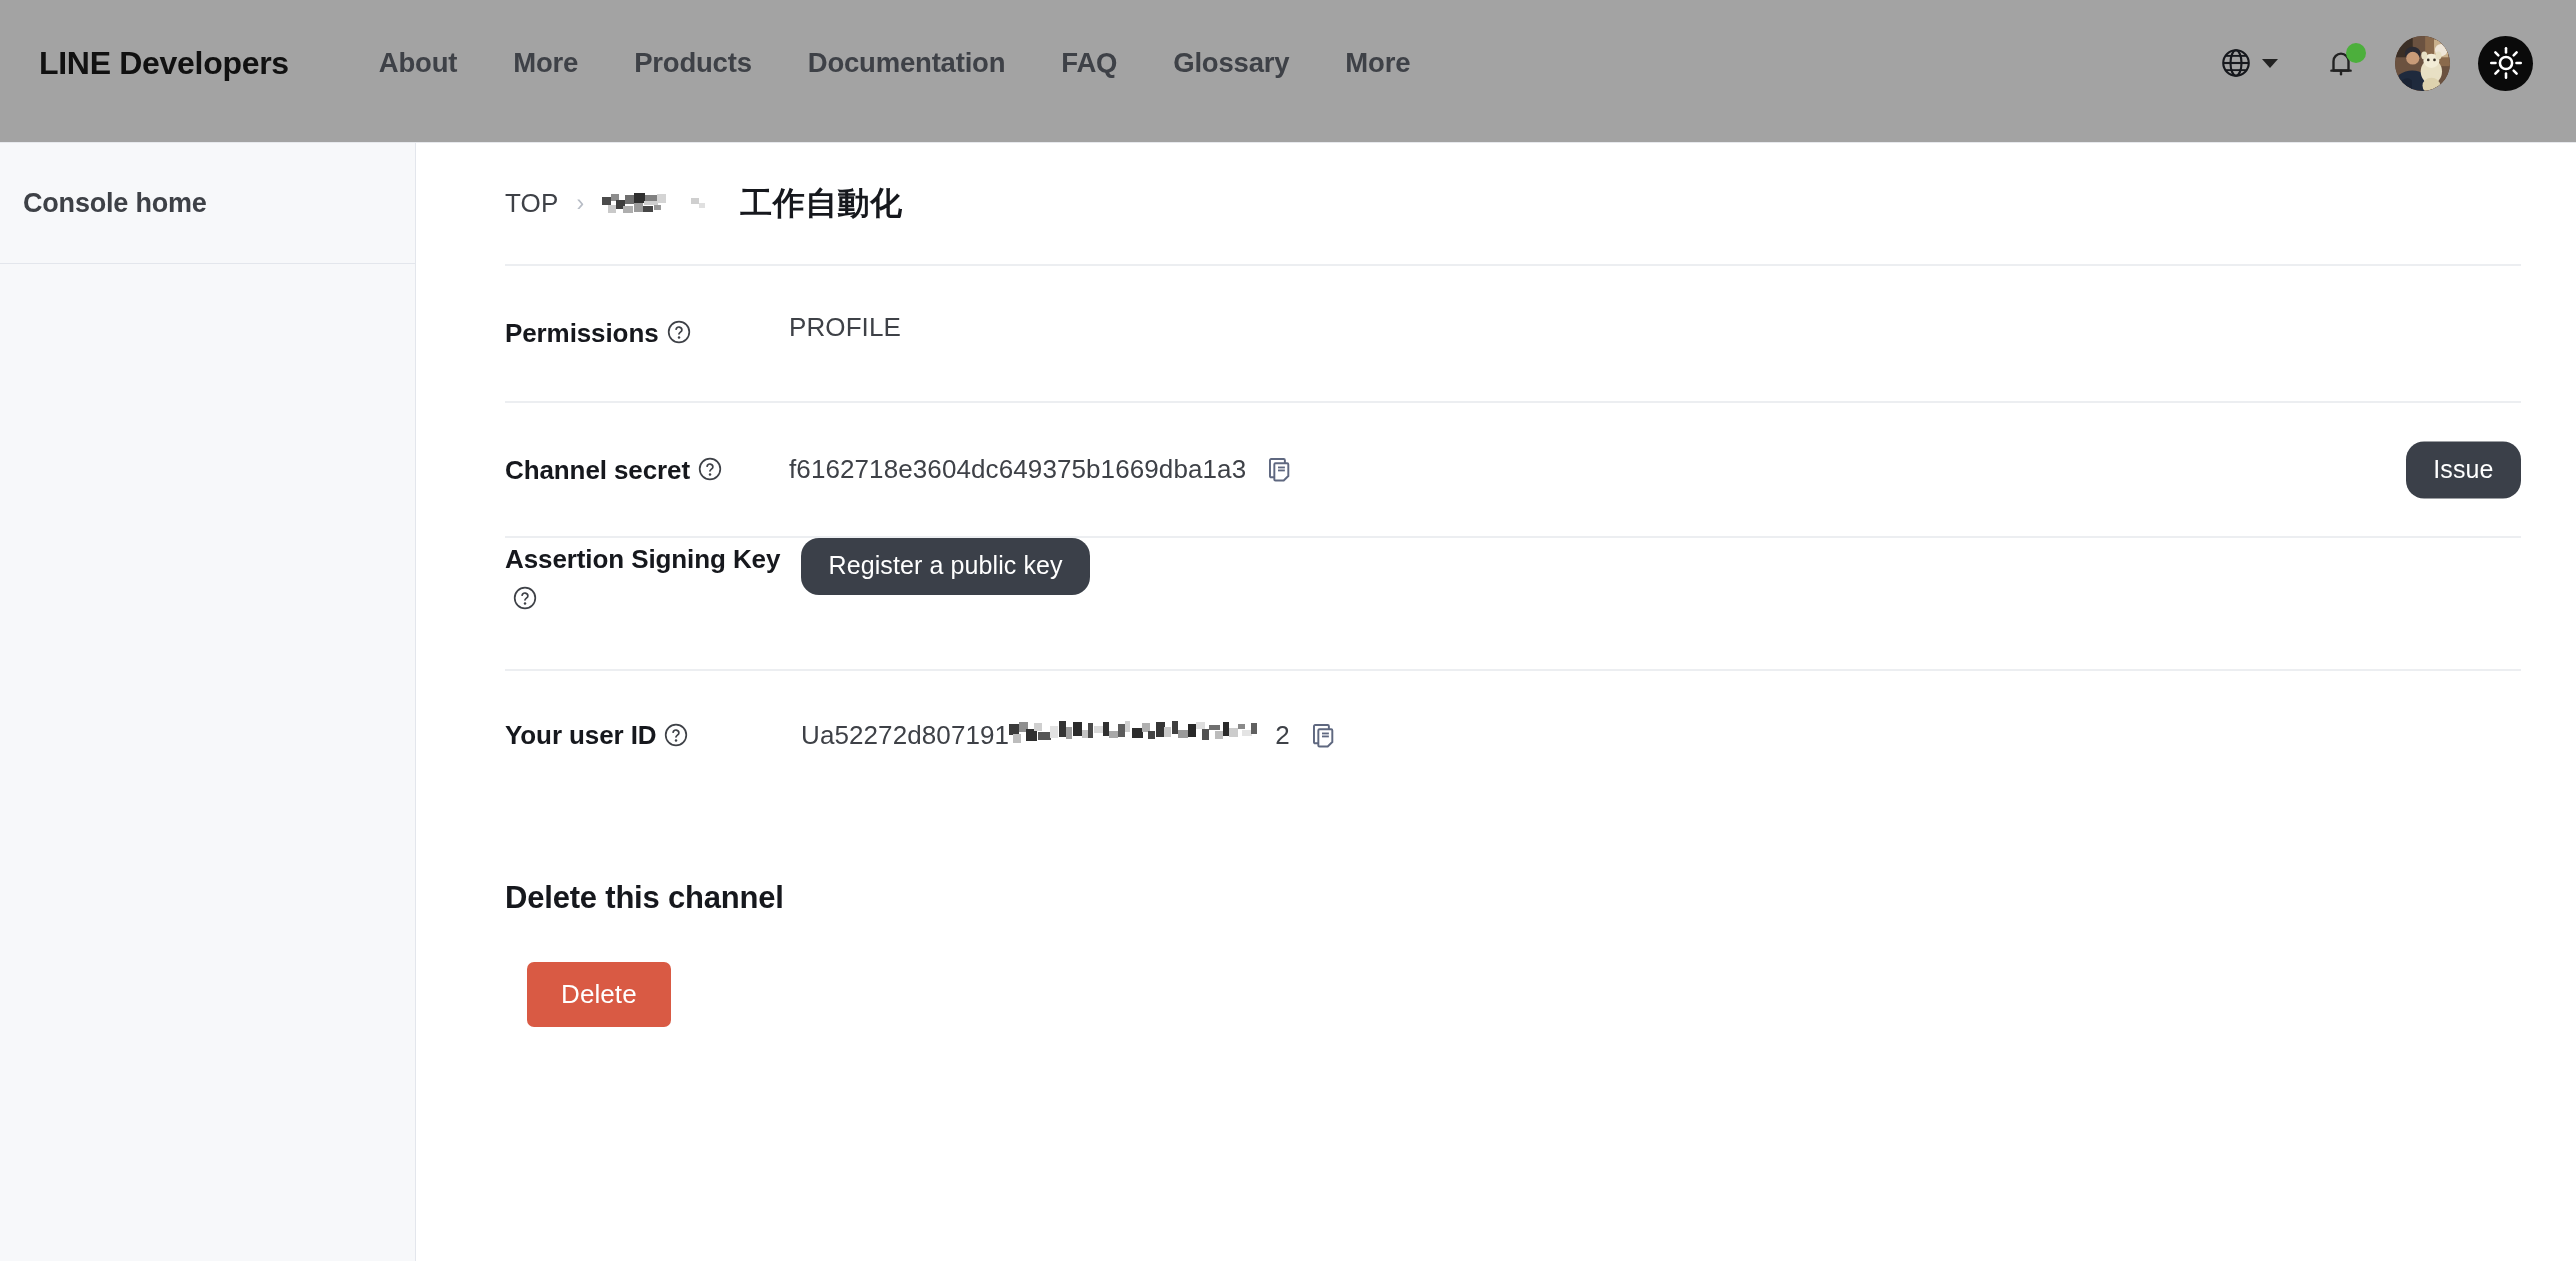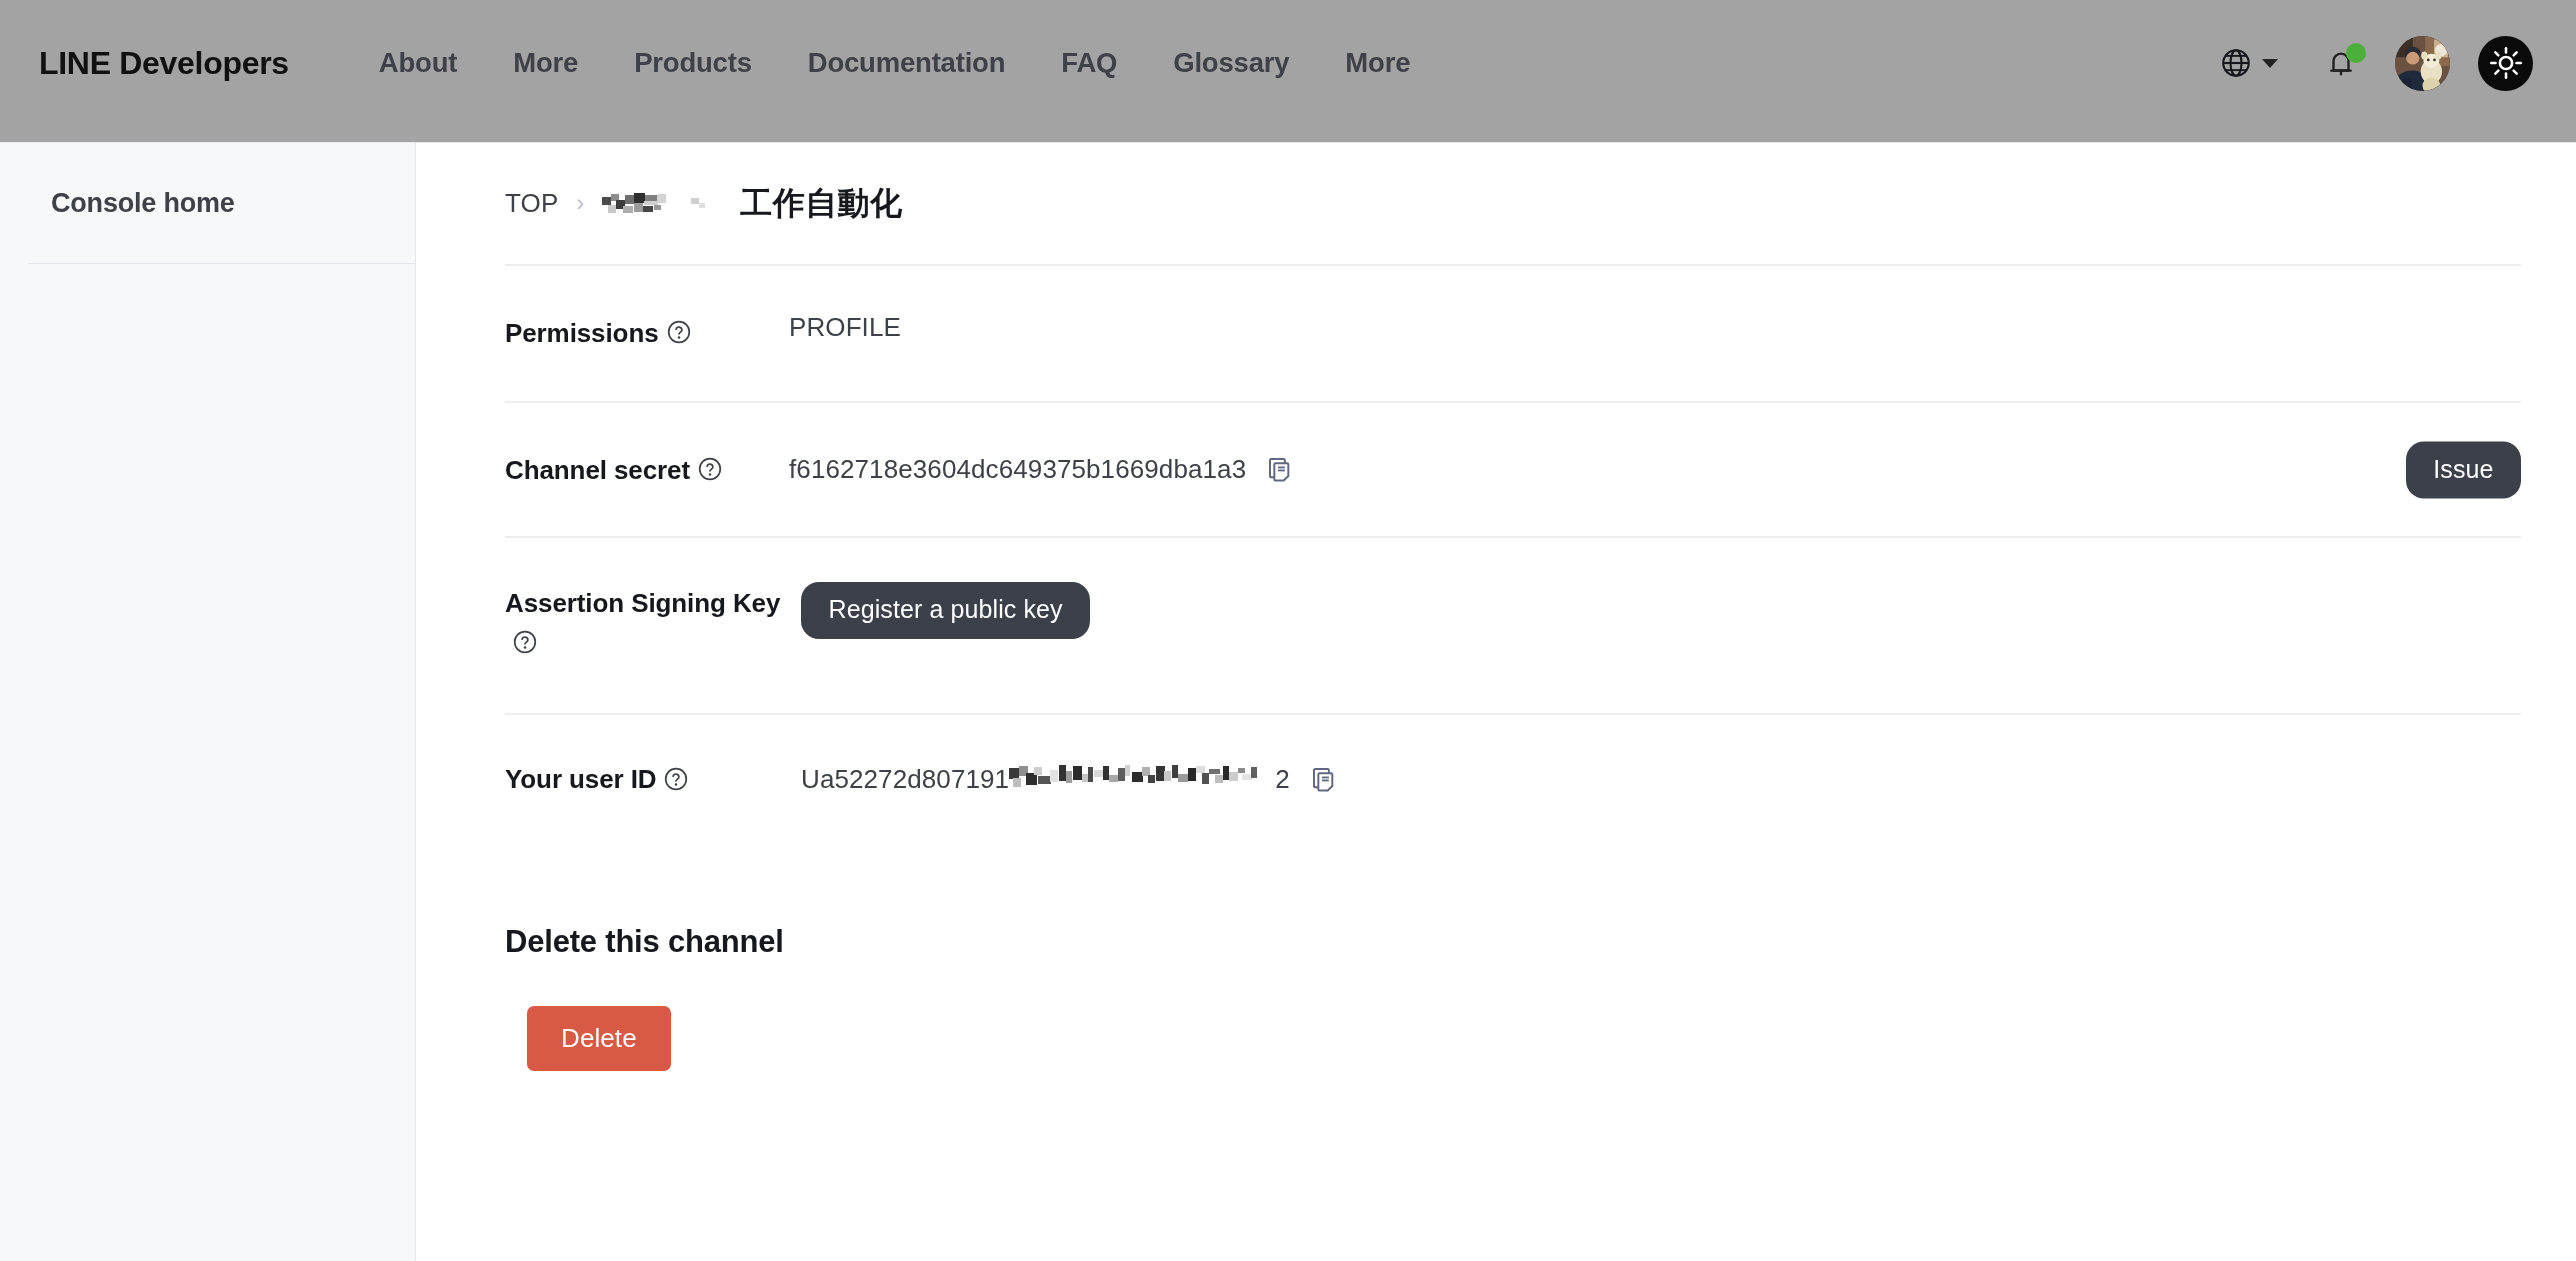--- a/index.html
+++ b/index.html
@@ -112,21 +112,20 @@
     background: #f7f8fa;
     border-right: 1.8px solid #e3e6ec;
   }
   .sidebar-head {
     height: 121px;
     display: flex;
     align-items: center;
     padding-left: 23px;
     border-bottom: 1.8px solid #e3e6ec;
     cursor: pointer;
-    margin-left: 28px;
   }
   .sidebar-head-label {
     font-size: 27px;
     font-weight: 700;
     color: #3e4147;
     letter-spacing: -0.2px;
   }
 
   .content {
     flex: 1;
@@ -234,21 +233,21 @@
   .copy-icon {
     width: 27.5px; height: 27.5px;
     margin-left: 21px;
     cursor: pointer;
     flex: none;
     display: block;
   }
 
   .row-permissions { padding-top: 46px; padding-bottom: 48px; }
   .row-secret      { padding-top: 46px; padding-bottom: 46px; align-items: center; }
-  .row-assertion   { padding-top: 44px; padding-bottom: 50px; }
+  .row-assertion   { padding-bottom: 50px; }
   .row-userid      { padding-top: 44px; padding-bottom: 48px; align-items: center; gap: 12px; }
 
   
   .btn-dark {
     background: #3b4049;
     color: #ffffff;
     border: none;
     border-radius: 18px;
     font-family: "Liberation Sans", sans-serif;
     font-size: 25px;

